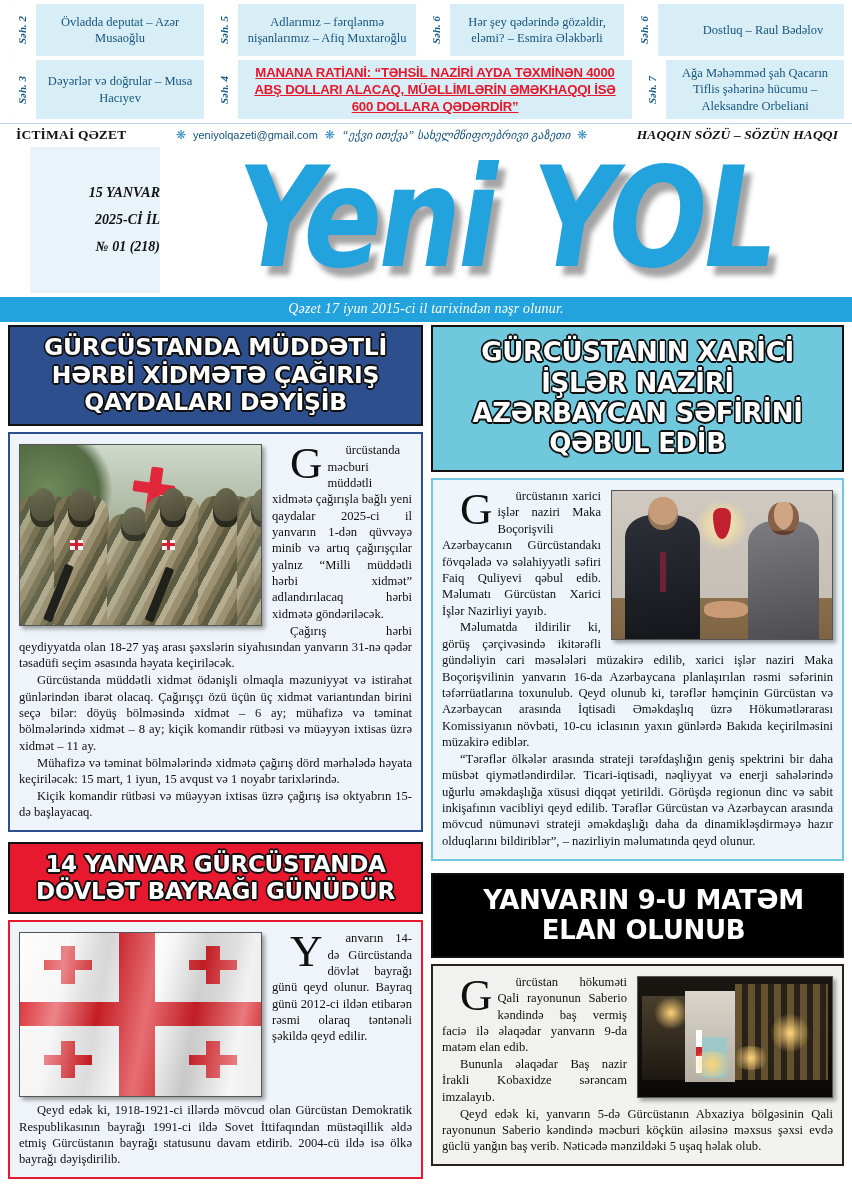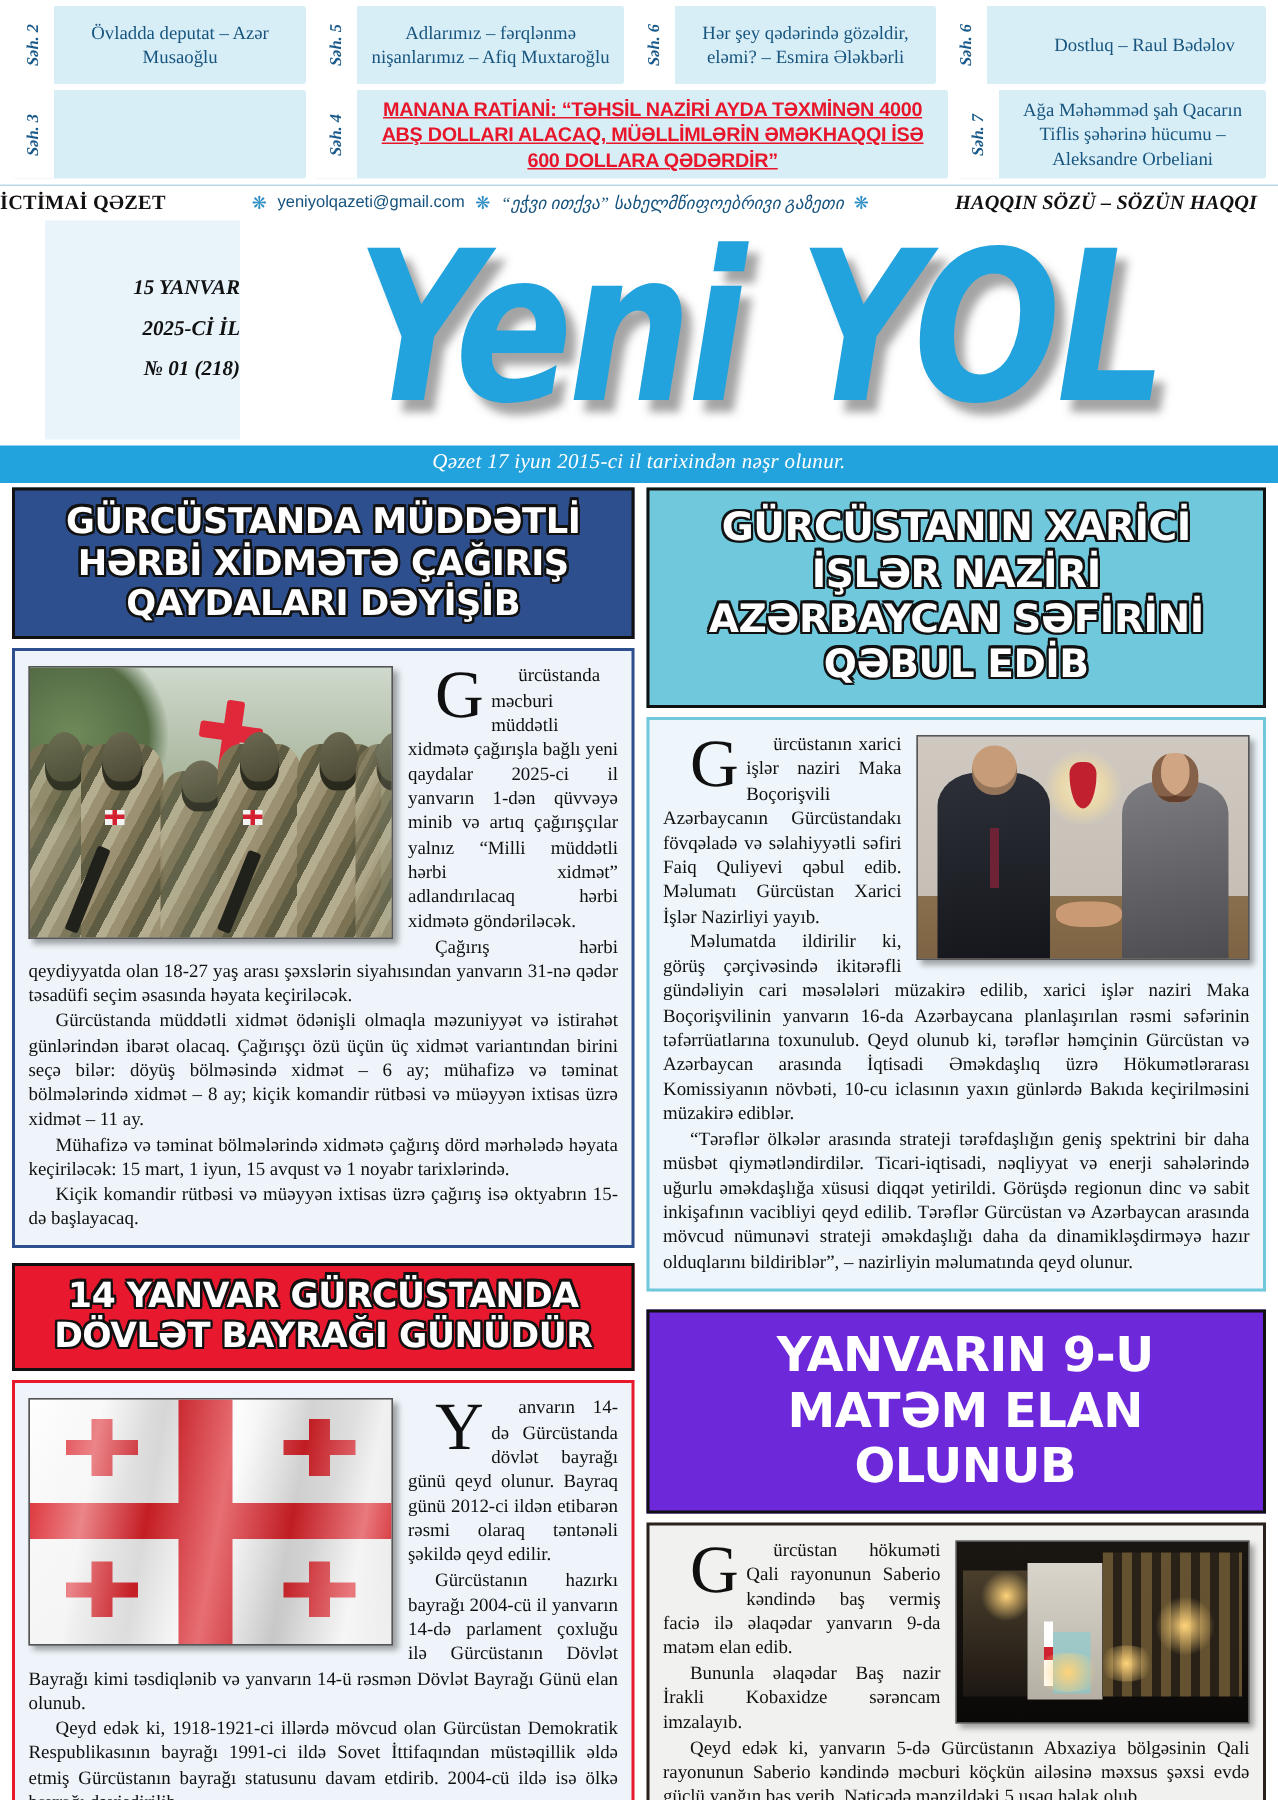--- a/index.html
+++ b/index.html
@@ -61,21 +61,21 @@
   .t-c { flex: 0 0 202px; }
   .t-d { flex: 1; gap: 24px; }
 
   .t-e { flex: 0 0 196px; }
   .t-f { flex: 1; }
   .t-g { flex: 0 0 206px; }
 
   
   .infobar {
     display: flex; align-items: center; justify-content: space-between;
-    padding: 3px 14px 2px 0;
+    padding: 3px 14px 2px 16px;
     border-top: 1px solid #bcd8e8;
   }
   .ib-left {
     font-family: "Liberation Serif", serif;
     font-weight: bold;
     font-size: 13.5px;
     color: #111;
     letter-spacing: 0.2px;
   }
   .ib-mail { font-size: 11px; color: #15527d; font-family: "Liberation Sans", sans-serif; }
@@ -152,21 +152,21 @@
     letter-spacing: -0.3px;
     text-shadow:
       -1.4px -1.4px 0 #111, 1.4px -1.4px 0 #111,
       -1.4px 1.4px 0 #111, 1.4px 1.4px 0 #111,
        0 -1.6px 0 #111, 0 1.6px 0 #111,
       -1.6px 0 0 #111, 1.6px 0 0 #111;
   }
   .hl-navy { background: #2e4f8e; font-size: 23.5px; }
   .hl-cyan { background: #6fc8dc; font-size: 26px; padding: 10px 8px 12px 8px; }
   .hl-red  { background: #e8182e; font-size: 23px; }
-  .hl-dark { background: #6d28d9; font-size: 32px; padding: 10px 8px 11px 20px; text-shadow:none; }
+  .hl-dark { background: #000000; font-size: 26px; padding: 10px 8px 11px 20px; text-shadow:none; }
 
   .article {
     border: 2px solid;
     background: #eef4f9;
     padding: 8px 9px 9px 9px;
   }
   .art-navy { border-color: #2e4f8e; }
   .art-cyan { border-color: #6fc8dc; background:#eef6fb; }
   .art-red  { border-color: #e8182e; }
   .art-dark { border-color: #2b211d; background:#f1f1f0; }
@@ -309,20 +309,21 @@
           </div>
         <div class="tx">Dostluq – Raul Bədəlov</div>
       </div>
     </div>
 
     <div class="teaser-row">
       <div class="teaser t-e">
         <div class="pg">
             <span>Səh. 3</span>
           </div>
+        <div class="tx">Dəyərlər və doğrular – Musa Hacıyev</div>
       </div>
       <div class="teaser t-f hilite">
         <div class="pg">
             <span>Səh. 4</span>
           </div>
         <div class="tx">MANANA RATİANİ: “TƏHSİL NAZİRİ AYDA TƏXMİNƏN 4000 ABŞ DOLLARI ALACAQ, MÜƏLLİMLƏRİN ƏMƏKHAQQI İSƏ 600 DOLLARA QƏDƏRDİR”</div>
       </div>
       <div class="teaser t-g">
         <div class="pg">
             <span>Səh. 7</span>
@@ -399,21 +400,20 @@
           <div class="fl-vbar"></div>
           <div class="fl-hbar"></div>
           <div class="fl-cross fl-c1"></div>
           <div class="fl-cross fl-c2"></div>
           <div class="fl-cross fl-c3"></div>
           <div class="fl-cross fl-c4"></div>
           <div class="fl-sheen"></div>
         </div>
         <div class="art-text">
           <p class="dropcap">Yanvarın 14-də Gürcüstanda dövlət bayrağı günü qeyd olunur. Bayraq günü 2012-ci ildən etibarən rəsmi olaraq təntənəli şəkildə qeyd edilir.</p>
-          <p>Gürcüstanın hazırkı bayrağı 2004-cü il yanvarın 14-də parlament çoxluğu ilə Gürcüstanın Dövlət Bayrağı kimi təsdiqlənib və yanvarın 14-ü rəsmən Dövlət Bayrağı Günü elan olunub.</p>
           <div class="clear"></div>
           <p>Qeyd edək ki, 1918-1921-ci illərdə mövcud olan Gürcüstan Demokratik Respublikasının bayrağı 1991-ci ildə Sovet İttifaqından müstəqillik əldə etmiş Gürcüstanın bayrağı statusunu davam etdirib. 2004-cü ildə isə ölkə bayrağı dəyişdirilib.</p>
         </div>
       </div>
     </div>
 
     <div class="col-right">
 
       <div class="hl hl-cyan">GÜRCÜSTANIN XARİCİ İŞLƏR NAZİRİ AZƏRBAYCAN SƏFİRİNİ QƏBUL EDİB</div>
       <div class="article art-cyan">

